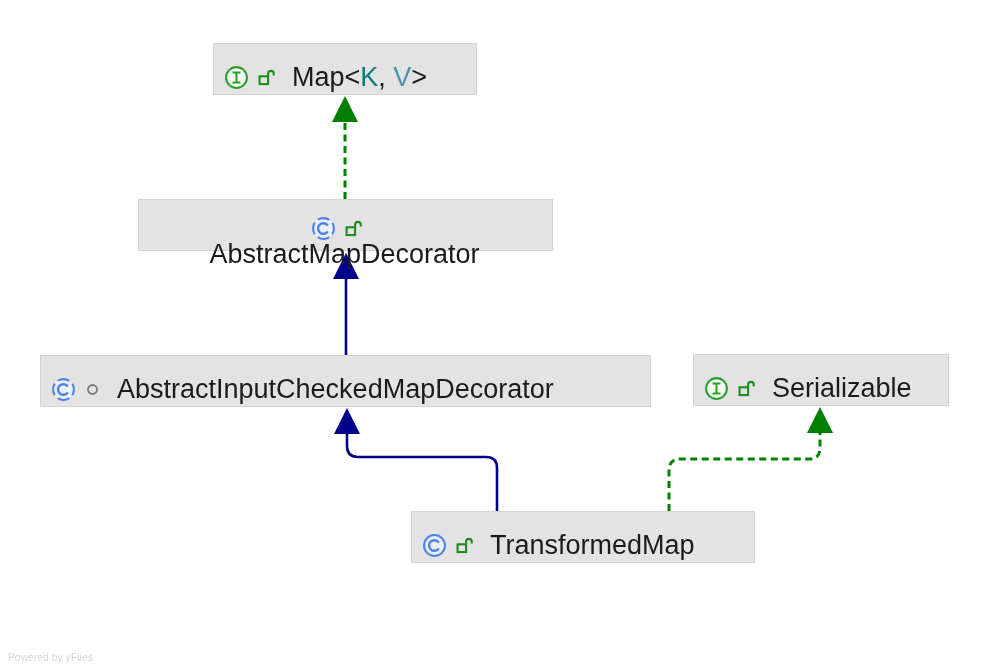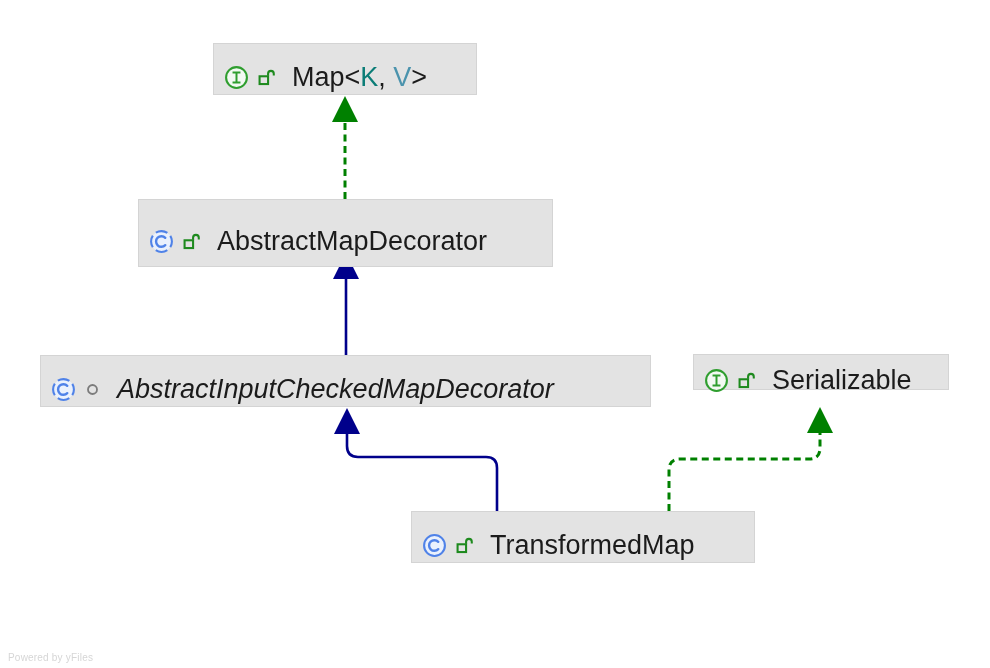--- a/index.html
+++ b/index.html
@@ -12,23 +12,23 @@
   .node{
     position:absolute;display:flex;align-items:center;box-sizing:border-box;
     background:#e3e3e3;border:1px solid #d4d4d4;padding:16px 12px 0 10px;
     font-size:27px;color:#1b1b1b;white-space:nowrap;cursor:default;
   }
   .node .icons{display:flex;align-items:center;gap:9px;margin-right:17px;flex:0 0 auto;}
   .node .label{line-height:1;}
   .tp-k{color:#0b7d77;}
   .tp-v{color:#4b93ad;}
   #node-map{left:213px;top:43px;width:264px;height:52px;}
-  #node-amd{left:138px;top:199px;width:415px;height:68px;}
-  #node-aicmd{left:40px;top:355px;width:611px;height:52px;font-style:italic;}
-  #node-ser{left:693px;top:354px;width:256px;height:36px;}
+  #node-amd{left:138px;top:199px;width:415px;height:52px;flex-direction:column;}
+  #node-aicmd{left:40px;top:355px;width:611px;height:52px;}
+  #node-ser{left:693px;top:354px;width:256px;height:52px;}
   #node-tm{left:411px;top:511px;width:344px;height:52px;align-items:center;}
   .footer{
     position:absolute;left:8px;bottom:5px;font-size:10px;color:#d6d6d6;
     letter-spacing:0.2px;user-select:none;
   }
   .icon{display:block;}
 </style>
 </head>
 <body>
 

